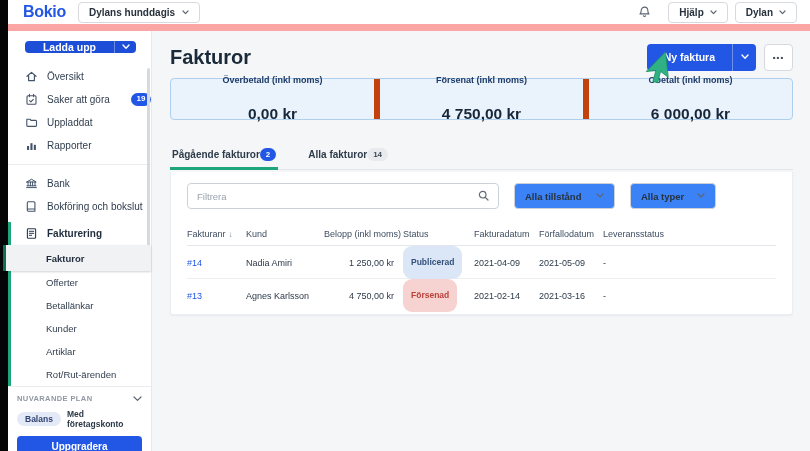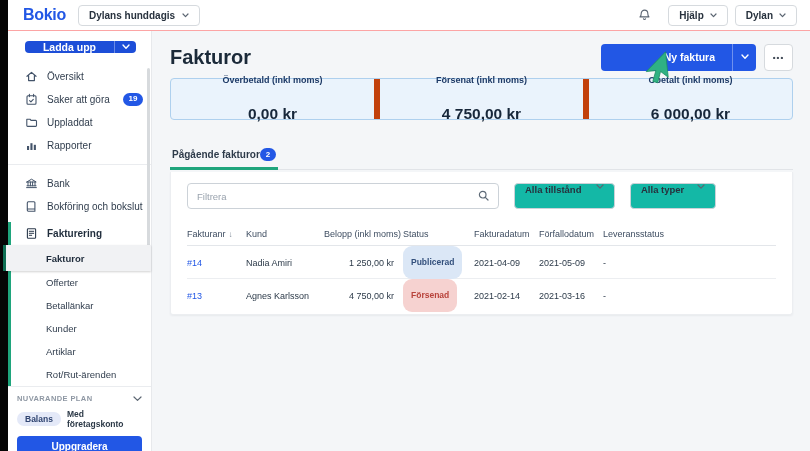--- a/index.html
+++ b/index.html
@@ -3,60 +3,60 @@
 <meta charset="utf-8">
 <style>
   * { margin:0; padding:0; box-sizing:border-box; }
   html,body { width:810px; height:451px; overflow:hidden; }
   body { font-family:"Liberation Sans", sans-serif; background:#fff; position:relative; }
 
   .black-strip { position:absolute; left:0; top:0; width:8px; height:451px; background:#050505; z-index:0; }
   .app { position:absolute; left:8px; top:0; right:0; bottom:0; display:flex; flex-direction:column; z-index:1; }
 
   
-  .topbar { height:31px; background:#fff; border-bottom:1px solid #fca5a5; display:flex; align-items:center; padding:0 13px 0 15px; flex:0 0 auto; }
+  .topbar { height:31px; background:#fff; border-bottom:7px solid #fca5a5; display:flex; align-items:center; padding:0 13px 0 15px; flex:0 0 auto; }
   .logo { font-size:16px; font-weight:bold; color:#2257E5; letter-spacing:-0.3px; }
   .company-btn { margin-left:12px; display:flex; align-items:center; gap:7px; border:1px solid #d6dade; border-radius:4px; padding:4px 10px; font-size:10px; font-weight:bold; color:#27313d; background:#fff; cursor:pointer; }
   .top-spacer { flex:1; }
   .bell { margin-right:10px; display:flex; cursor:pointer; }
   .top-btn { display:flex; align-items:center; gap:6px; border:1px solid #d6dade; border-radius:4px; padding:4px 10px; font-size:10px; font-weight:bold; color:#27313d; background:#fff; margin-left:7px; cursor:pointer; }
   .chev svg { display:block; }
 
   
   .body-row { flex:1; display:flex; min-height:0; }
 
   
   .sidebar { width:144px; flex:0 0 144px; background:#fff; border-right:1px solid #e7e9ec; position:relative; display:flex; flex-direction:column; overflow:visible; }
   .upload-btn { margin:10px 15px 6px 17px; height:25px; background:#1d4ed8; border-radius:4px; color:#fff; font-size:10.5px; font-weight:bold; display:flex; cursor:pointer; }
   .upload-main { flex:1; display:flex; align-items:center; justify-content:center; }
   .upload-chev { width:22px; border-left:1px solid rgba(255,255,255,.35); display:flex; align-items:center; justify-content:center; }
   .nav { margin-top:6px; }
   .nav-item { height:23px; display:flex; align-items:center; padding-left:17px; gap:9px; font-size:10px; color:#303d4d; cursor:pointer; }
   .nav-icon { width:13px; display:flex; justify-content:center; }
-  .badge-blue { margin-left:auto; margin-right:8px; background:#2257E5; color:#fff; font-size:8px; font-weight:bold; padding:1.5px 5.5px; border-radius:8px; line-height:1.3; }
+  .badge-blue { margin-left:auto; margin-right:0; background:#2257E5; color:#fff; font-size:8px; font-weight:bold; padding:1.5px 5.5px; border-radius:8px; line-height:1.3; }
   .nav-divider { height:1px; background:#eaecef; margin:7px 0; }
   .section-invoicing { position:relative; margin-top:4px; }
   .green-bar { position:absolute; left:0; top:0; bottom:0; width:3px; background:#1FA57C; }
   .item-bold { font-weight:bold; color:#1f2c3b; }
   .sub-item { height:23px; display:flex; align-items:center; padding-left:38px; font-size:9.5px; color:#303d4d; cursor:pointer; }
   .sub-item.active { position:relative; margin-left:-5px; height:26px; padding-left:40px; background:#f1f2f4; border-left:3px solid #0e6f53; font-weight:bold; color:#1f2c3b; z-index:3; box-shadow:0 1px 2px rgba(0,0,0,.18); }
   .scroll-thumb { position:absolute; right:1px; top:37px; width:3px; height:180px; background:#d7dadd; border-radius:2px; }
   .plan { margin-top:auto; border-top:1px solid #eaecef; padding:7px 9px 8px; }
   .plan-head { display:flex; justify-content:space-between; align-items:center; font-size:7.5px; font-weight:bold; letter-spacing:.4px; color:#8e97a3; margin-bottom:6px; }
   .plan-row { display:flex; align-items:center; gap:6px; margin-bottom:7px; }
   .plan-pill { background:#e4e9f8; color:#2f4470; font-size:8.5px; font-weight:bold; padding:2px 8px; border-radius:9px; }
   .plan-detail { font-size:8.5px; font-weight:bold; color:#2c3947; }
   .upgrade-btn { height:21px; background:#2257E5; border-radius:4px; color:#fff; font-size:10px; font-weight:bold; display:flex; align-items:center; justify-content:center; cursor:pointer; }
 
   
   .main { flex:1; background:#f4f6f8; padding:11px 17px 0 18px; min-width:0; }
   .page-head { display:flex; justify-content:space-between; align-items:center; height:30px; margin-bottom:6px; }
   .page-title { font-size:20px; font-weight:bold; color:#1b2a39; }
   .head-actions { display:flex; align-items:center; gap:8px; }
-  .btn-new { display:flex; height:27px; background:#2257E5; border-radius:4px; color:#fff; font-size:10.5px; font-weight:bold; cursor:pointer;padding-left:46px; }
+  .btn-new { display:flex; height:27px; background:#2257E5; border-radius:4px; color:#fff; font-size:10.5px; font-weight:bold; cursor:pointer; }
   .btn-new-main { padding:0 17px; display:flex; align-items:center; }
   .btn-new-chev { width:24px; border-left:1px solid rgba(255,255,255,.35); display:flex; align-items:center; justify-content:center; }
   .btn-more { width:29px; height:27px; background:#fff; border:1px solid #d6dade; border-radius:4px; display:flex; align-items:center; justify-content:center; font-size:8px; font-weight:bold; letter-spacing:1px; color:#3a4450; cursor:pointer; }
 
   .summary { height:42px; background:#EAF3FC; border:1px solid #aed0ee; border-radius:4px; display:flex; margin-bottom:23px; }
   .stat { flex:1; display:flex; flex-direction:column; align-items:center; justify-content:center; }
   .stat + .stat { border-left:6px solid #c2410c; }
   .stat-label { font-size:9px; font-weight:bold; color:#1e3a66; margin-bottom:20px; }
   .stat-value { font-size:15.5px; font-weight:bold; color:#17273a; }
 
@@ -64,21 +64,21 @@
   .tab { display:flex; align-items:center; padding:5px 2px 8px; font-size:10px; font-weight:bold; color:#2e3b4a; position:relative; cursor:pointer; }
   .tab.active::after { content:""; position:absolute; left:0; right:0; bottom:-1px; height:3px; background:#1FA57C; }
   .tab-badge { background:#e8eaed; color:#3f4956; font-size:8px; font-weight:bold; padding:1.5px 6px; border-radius:8px; line-height:1.3; }
   .tab-badge.blue { background:#2257E5; color:#fff; }
 
   .card { background:#fff; border:1px solid #eceef1; border-top:none; border-radius:0 0 3px 3px; box-shadow:0 1px 2px rgba(31,45,61,.06); margin-top:2px; padding:11px 16px 2px; }
   .filter-row { display:flex; gap:15px; margin-bottom:13px; }
   .search-box { width:312px; height:26px; border:1px solid #ccd2d8; border-radius:4px; display:flex; align-items:center; padding:0 9px; background:#fff; }
   .search-box input { border:none; outline:none; flex:1; font-size:9.5px; color:#333; font-family:inherit; background:transparent; }
   .search-box input::placeholder { color:#9aa3ae; }
-  .select { height:26px; border:1px solid #ccd2d8; border-radius:4px; display:flex; align-items:flex-start; justify-content:space-between; padding:0 10px; font-size:9.5px; font-weight:bold; color:#27323e; background:#14b8a6; cursor:pointer; }
+  .select { height:26px; border:1px solid #ccd2d8; border-radius:4px; display:flex; align-items:center; justify-content:space-between; padding:0 10px; font-size:9.5px; font-weight:bold; color:#27323e; background:#3b82f6; cursor:pointer; }
   .select.state { width:101px; } .select.type { width:86px; }
 
   .grid { display:grid; grid-template-columns:59px 78px 70px 80px 65px 64px auto; align-items:center; }
   .t-head { height:24px; font-size:9px; color:#3e4d61; border-bottom:1px solid #e3e6ea; }
   .t-row { height:33px; font-size:9px; color:#2c3a49; border-bottom:1px solid #eceef1; }
   .t-row:last-child { border-bottom:none; }
   .c-right { text-align:right; white-space:nowrap; }
   .c-status { padding-left:9px; }
   .sort { color:#7a8694; font-size:8px; margin-left:3px; }
   .link { color:#2257E5; cursor:pointer; }
@@ -280,20 +280,24 @@
           <div class="stat-label">Obetalt (inkl moms)</div>
           <div class="stat-value">6 000,00 kr</div>
         </div>
       </div>
 
       <div class="tabs">
         <div class="tab active">
           <span>Pågående fakturor</span>
           <span class="tab-badge blue">2</span>
         </div>
+        <div class="tab">
+          <span>Alla fakturor</span>
+          <span class="tab-badge">14</span>
+        </div>
       </div>
 
       <div class="card">
         <div class="filter-row">
           <div class="search-box">
             <input type="text" placeholder="Filtrera" style="">
             <span><svg width="11" height="11" viewBox="0 0 11 11">
                   <circle cx="4.7" cy="4.7" r="3.3" fill="none" stroke="#5f6b78" stroke-width="1.2"></circle>
                   <path d="M7.3 7.3 L10 10" stroke="#5f6b78" stroke-width="1.2" stroke-linecap="round"></path>
                 </svg></span>

